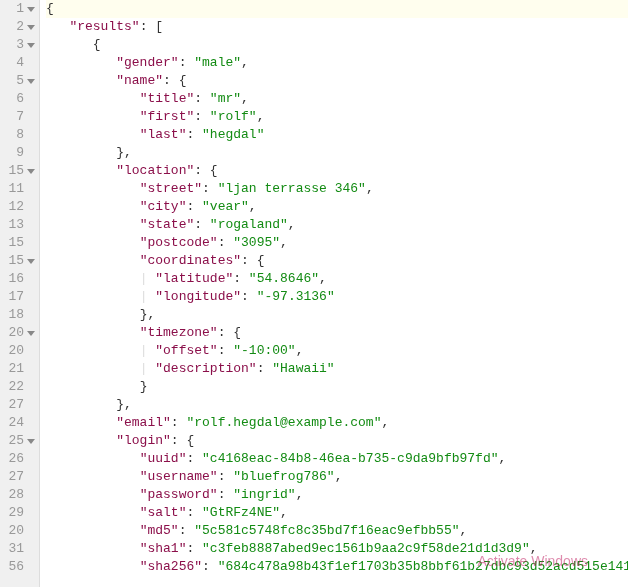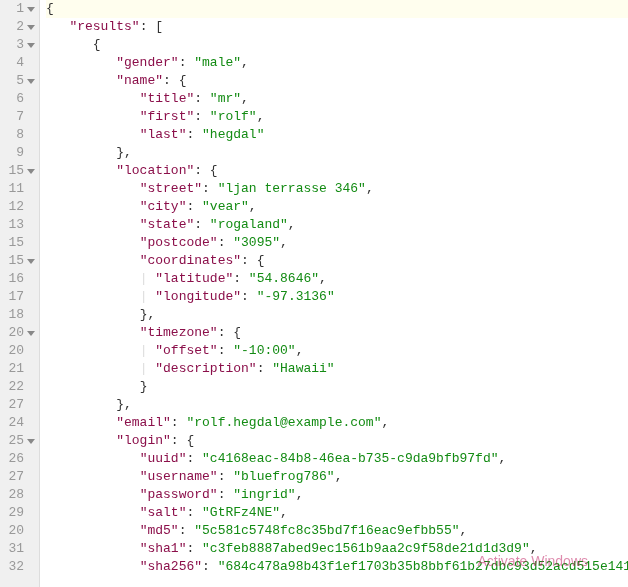--- a/index.html
+++ b/index.html
@@ -212,21 +212,21 @@
       </div>
       <div class="gutter-line">
         <span>20</span>
         <span class="fold-spacer"></span>
       </div>
       <div class="gutter-line">
         <span>31</span>
         <span class="fold-spacer"></span>
       </div>
       <div class="gutter-line">
-        <span>32</span>
+        <span>56</span>
         <span class="fold-spacer"></span>
       </div>
     </div>
   <div class="code" id="code">
       <div class="code-line highlight"><span class="indent"></span><span class="punct">{</span></div>
       <div class="code-line"><span class="indent">   </span><span class="key">"results"</span><span class="punct">: [</span></div>
       <div class="code-line"><span class="indent">      </span><span class="punct">{</span></div>
       <div class="code-line"><span class="indent">         </span><span class="key">"gender"</span><span class="punct">: </span><span class="str">"male"</span><span class="punct">,</span></div>
       <div class="code-line"><span class="indent">         </span><span class="key">"name"</span><span class="punct">: {</span></div>
       <div class="code-line"><span class="indent">            </span><span class="key">"title"</span><span class="punct">: </span><span class="str">"mr"</span><span class="punct">,</span></div>

